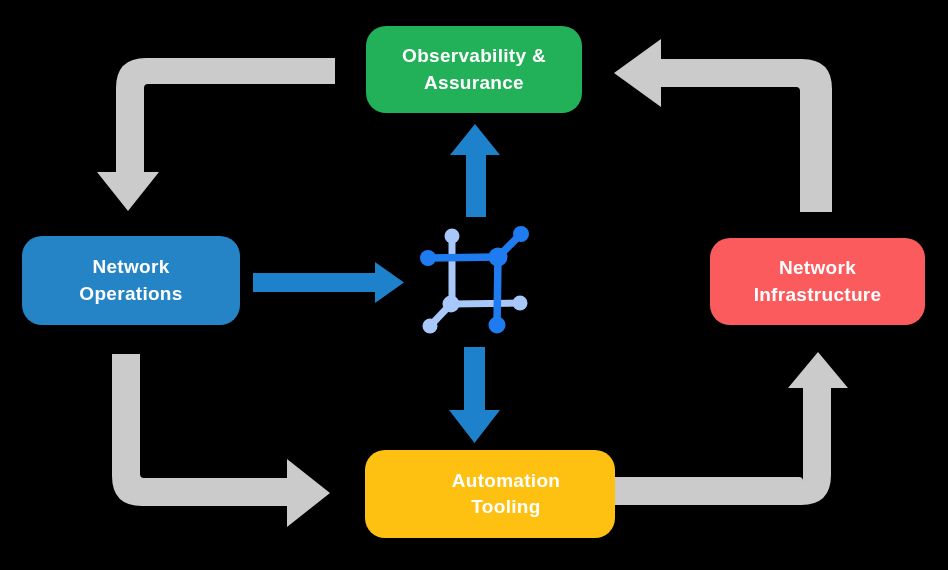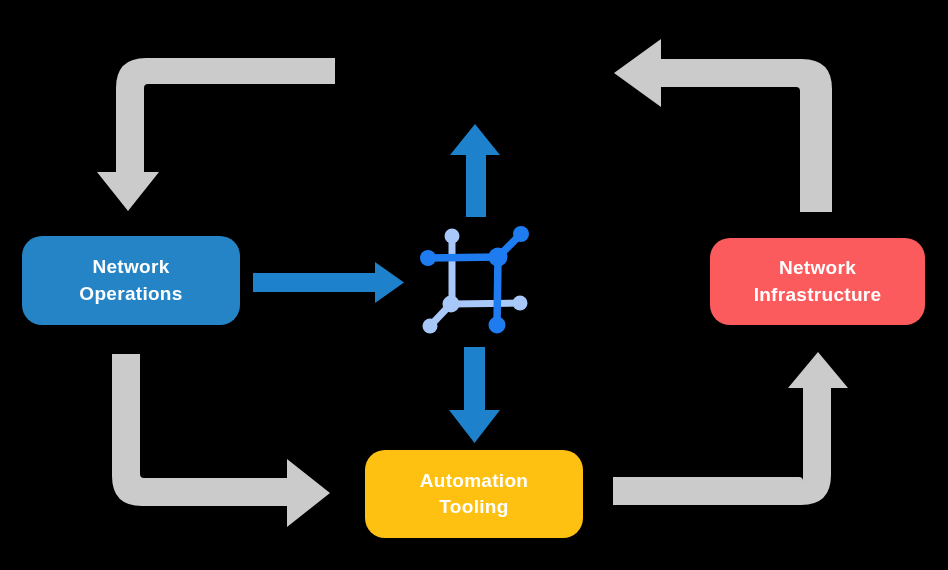--- a/index.html
+++ b/index.html
@@ -78,29 +78,33 @@
       <path d="M10 35 L80 34" stroke-width="7.5" fill="none" stroke="#1E7CF0"></path>
       <path d="M80 34 L103 11" stroke-width="7.5" fill="none" stroke="#1E7CF0"></path>
       <path d="M80 34 L79 102" stroke-width="7.5" fill="none" stroke="#1E7CF0"></path>
       <circle cx="10" cy="35" r="8" fill="#1E7CF0"></circle>
       <circle cx="103" cy="11" r="8" fill="#1E7CF0"></circle>
       <circle cx="79" cy="102" r="8.5" fill="#1E7CF0"></circle>
       <circle cx="80" cy="34" r="9.5" fill="#1E7CF0"></circle>
     </g>
   </svg>
 
+  <div class="node node-observability" style="background-color: rgb(34, 177, 89);">
+    <span>Observability &amp;
+Assurance</span>
+  </div>
 
   <div class="node node-operations" style="background-color: rgb(37, 132, 198);">
     <span>Network
 Operations</span>
   </div>
 
   <div class="node node-infrastructure" style="background-color: rgb(252, 91, 94);">
     <span>Network
 Infrastructure</span>
   </div>
 
-  <div class="node node-tooling" style="background-color: rgb(254, 192, 17);">
+  <div class="node node-tooling" style="background-color: rgb(254, 192, 17); padding-left: 32px;">
     <span>Automation
 Tooling</span>
   </div>
 
 </div>
 
 </body></html>

